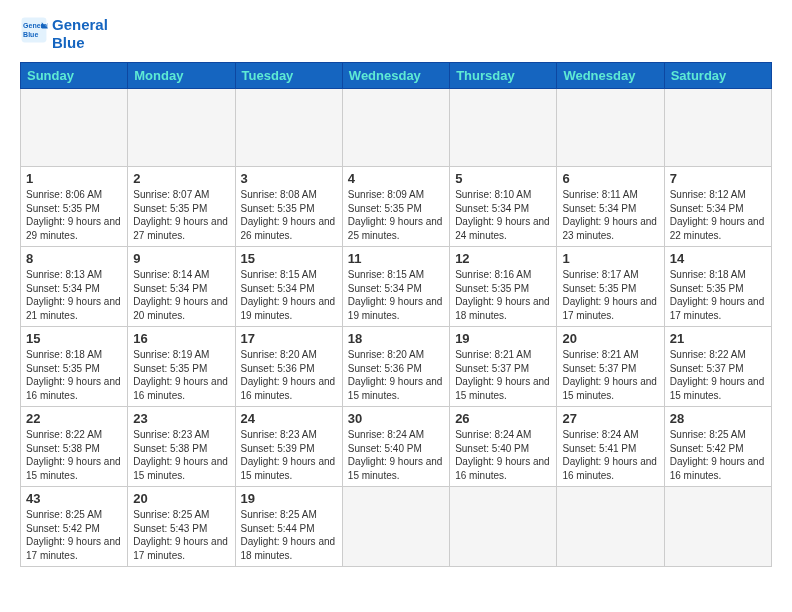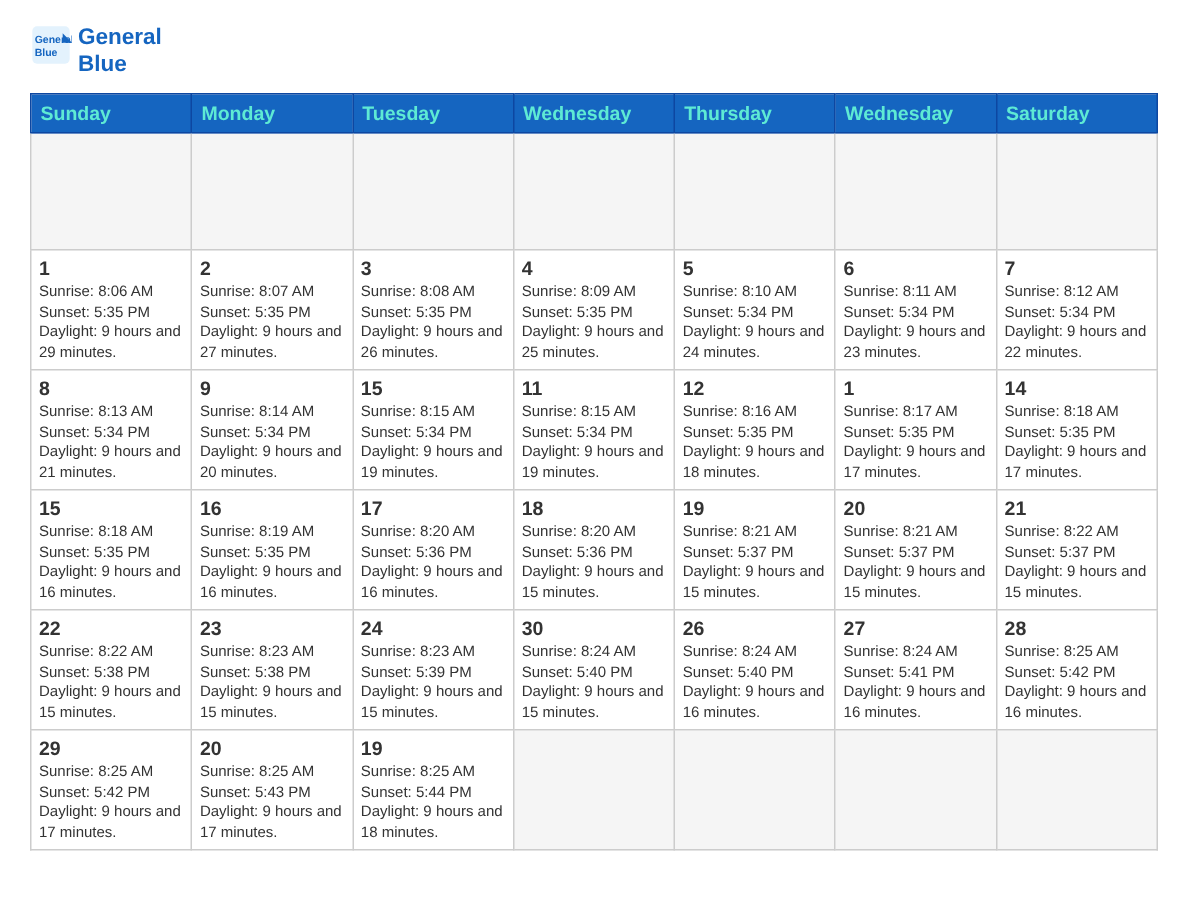--- a/index.html
+++ b/index.html
@@ -241,21 +241,21 @@
             <span class="day-num">27</span>
             <div class="cell-text">Sunrise: 8:24 AM<br>Sunset: 5:41 PM<br>Daylight: 9 hours and 16 minutes.</div>
           </td>
           <td>
             <span class="day-num">28</span>
             <div class="cell-text">Sunrise: 8:25 AM<br>Sunset: 5:42 PM<br>Daylight: 9 hours and 16 minutes.</div>
           </td>
         </tr>
         <tr>
           <td>
-            <span class="day-num">29</span>
+            <span class="day-num">43</span>
             <div class="cell-text">Sunrise: 8:25 AM<br>Sunset: 5:42 PM<br>Daylight: 9 hours and 17 minutes.</div>
           </td>
           <td>
             <span class="day-num">20</span>
             <div class="cell-text">Sunrise: 8:25 AM<br>Sunset: 5:43 PM<br>Daylight: 9 hours and 17 minutes.</div>
           </td>
           <td>
             <span class="day-num">19</span>
             <div class="cell-text">Sunrise: 8:25 AM<br>Sunset: 5:44 PM<br>Daylight: 9 hours and 18 minutes.</div>
           </td>

